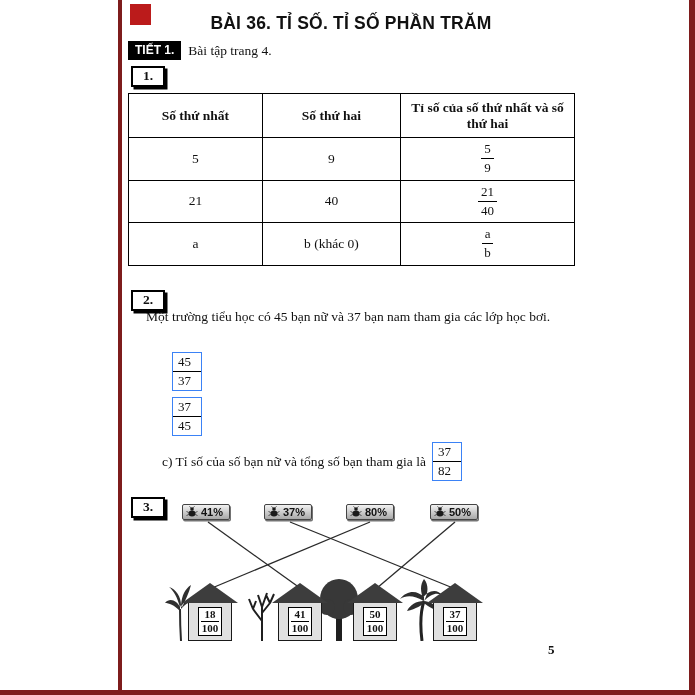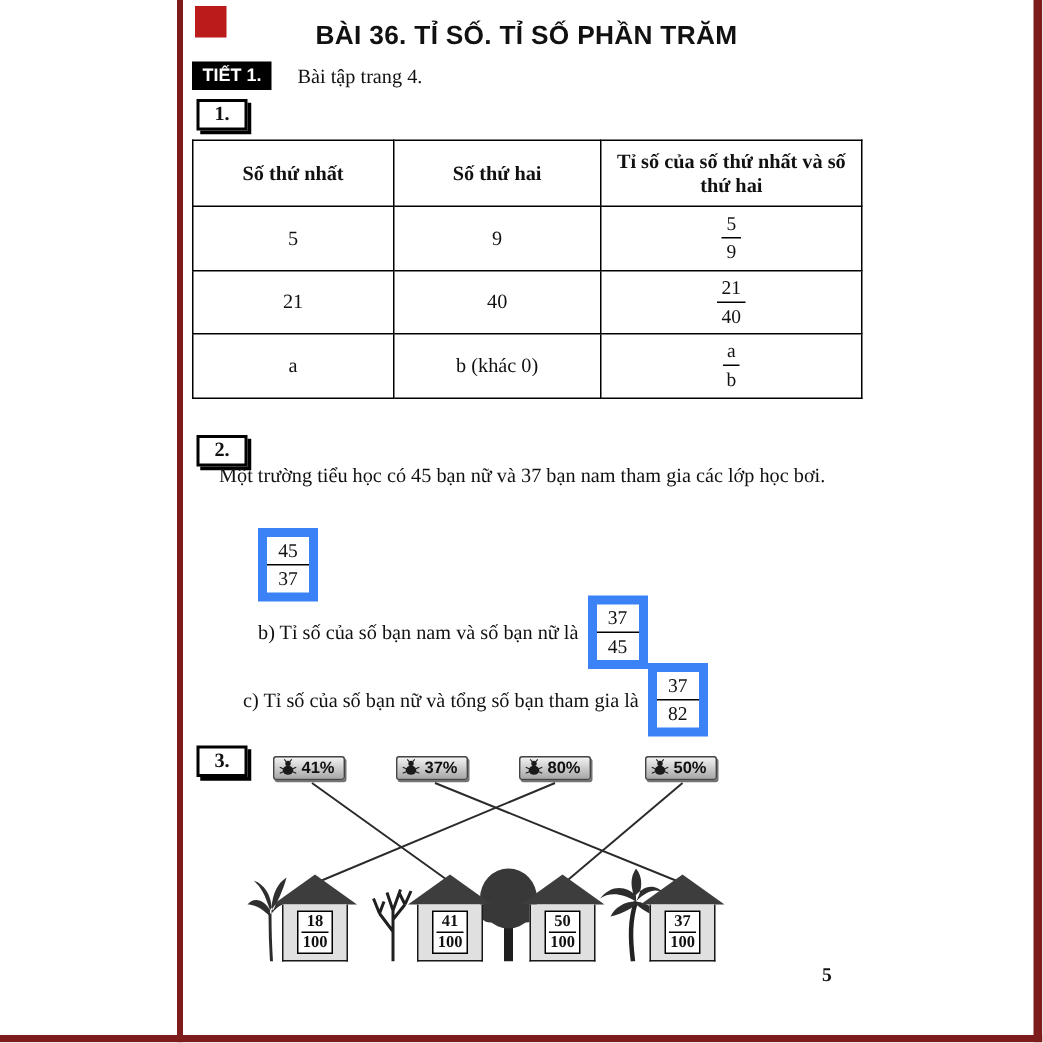--- a/index.html
+++ b/index.html
@@ -9,21 +9,21 @@
 
   
   .bar-left  { position:absolute; left:118px; top:0; width:4px; height:695px; background:#7e1c1c; }
   .bar-right { position:absolute; left:689px; top:0; width:6px; height:695px; background:#7e1c1c; }
   .bar-bottom{ position:absolute; left:0; top:690px; width:695px; height:5px; background:#7e1c1c; }
   .red-square{ position:absolute; left:130px; top:4px; width:21px; height:21px; background:#bb1b1b; }
 
   .title { position:absolute; left:125px; top:13px; width:452px; text-align:center;
            font-family:"Liberation Sans", sans-serif; font-weight:bold; font-size:17.5px; letter-spacing:.2px; }
 
-  .tiet-row { position:absolute; left:128px; top:41px; display:flex; align-items:center; gap:17px; }
+  .tiet-row { position:absolute; left:128px; top:41px; display:flex; align-items:center; gap:7px; }
   .tiet-badge { background:#000; color:#fff; font-family:"Liberation Sans", sans-serif;
                 font-weight:bold; font-size:12px; padding:2px 7px 3px; }
   .tiet-text { font-size:13.5px; }
 
   .exnum { position:absolute; width:34px; height:21px; border:2px solid #000; background:#fff;
            box-shadow:2.5px 2.5px 0 #000; font-weight:bold; font-size:13.5px;
            text-align:center; line-height:16px; }
   .exnum.n1 { left:131px; top:66px; }
   .exnum.n2 { left:131px; top:290px; }
   .exnum.n3 { left:131px; top:497px; }
@@ -39,21 +39,21 @@
   .frac .fnum { display:block; border-bottom:1px solid #000; padding:0 3px 1px; }
   .frac .fden { display:block; padding-top:1px; }
 
   
   .ex2-intro { position:absolute; left:128px; top:307px; width:450px; font-size:13.5px;
                line-height:1.45; text-indent:18px; }
   .ex2-item { position:absolute; display:flex; align-items:center; gap:6px; font-size:13.5px; white-space:nowrap; }
   .ex2-item.a { left:172px; top:352px; }
   .ex2-item.b { left:172px; top:397px; }
   .ex2-item.c { left:162px; top:442px; }
-  .boxfrac { display:inline-block; border:6px solid #3b82f6; text-align:center; font-size:13px; background:#fff; }
+  .boxfrac { display:inline-block; border:1px solid #3b82f6; font-size:13px; background:#fff; }
   .boxfrac .bnum { display:block; border-bottom:1px solid #000; padding:1px 5px; min-width:28px; }
   .boxfrac .bden { display:block; padding:1px 5px; }
 
   
   .ex3 { position:absolute; left:150px; top:500px; width:430px; height:158px; }
   .ex3 svg.lines { position:absolute; left:0; top:0; }
   .ex3 svg.lines line { stroke:#2a2a2a; stroke-width:1.3; }
   .ptag { position:absolute; top:4px; display:flex; align-items:center; gap:3px;
           background:linear-gradient(180deg,#f2f2f2 0%,#c9c9c9 55%,#a8a8a8 100%);
           border:1px solid #444; box-shadow:1px 1.5px 0 rgba(0,0,0,.55); border-radius:2px;
@@ -143,21 +143,20 @@
   <p class="ex2-intro">Một trường tiểu học có 45 bạn nữ và 37 bạn nam tham gia các lớp học bơi.</p>
 
   <div class="ex2-item a">
     <span class="boxfrac">
       <span class="bnum">45</span>
       <span class="bden">37</span>
     </span>
   </div>
 
   <div class="ex2-item b">
-    <span>b) Tỉ số của số bạn nam và số bạn nữ là</span>
     <span class="boxfrac">
       <span class="bnum">37</span>
       <span class="bden">45</span>
     </span>
   </div>
 
   <div class="ex2-item c">
     <span>c) Tỉ số của số bạn nữ và tổng số bạn tham gia là</span>
     <span class="boxfrac">
       <span class="bnum">37</span>

